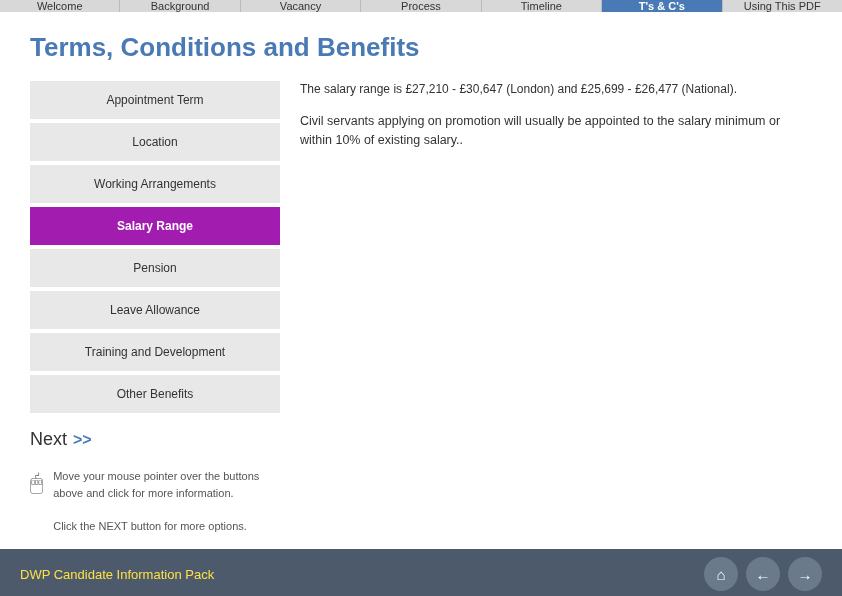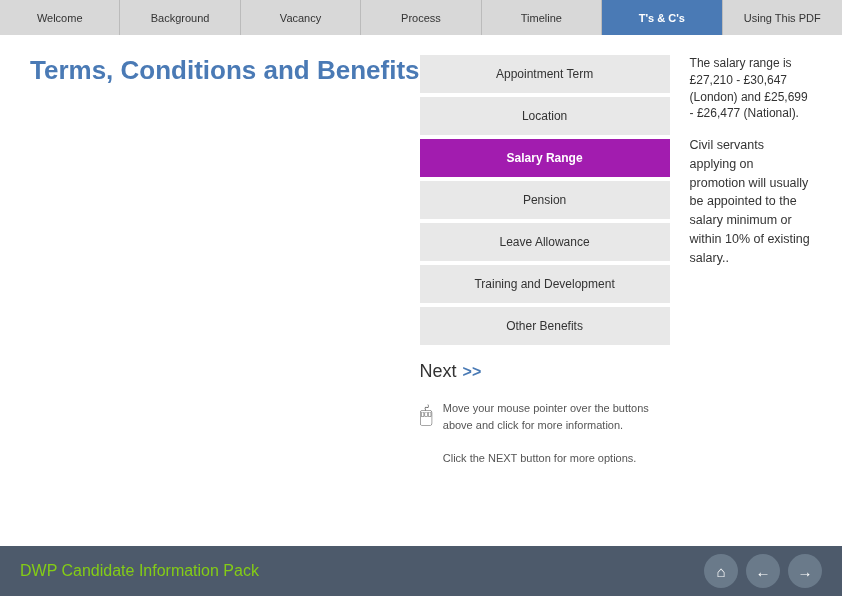--- a/index.html
+++ b/index.html
@@ -39,20 +39,21 @@
       color: #fff;
       font-weight: bold;
     }
 
     
     .main-content {
       flex: 1;
       background: #ffffff;
       padding: 20px 30px 15px 30px;
       display: flex;
+      flex-direction: column;
     }
 
     .page-title {
       font-size: 26px;
       color: #4a7ab5;
       font-weight: bold;
       margin-bottom: 18px;
     }
 
     .content-area {
@@ -141,22 +142,22 @@
     .footer {
       background: #4d5a6b;
       height: 50px;
       display: flex;
       align-items: center;
       justify-content: space-between;
       padding: 0 20px;
       flex-shrink: 0;
     }
     .footer-title {
-      color: #84cc16;
-      font-size: 16px;
+      color: #fde047;
+      font-size: 13px;
     }
     .footer-icons {
       display: flex;
       gap: 8px;
     }
     .footer-icon-btn {
       width: 34px;
       height: 34px;
       border-radius: 50%;
       background: #6a7a8a;
@@ -185,20 +186,21 @@
 
 <div class="main-content">
   <h1 class="page-title">Terms, Conditions and Benefits</h1>
 
   <div class="content-area">
 
     <div class="sidebar">
 
       <button class="sidebar-btn">Appointment Term</button>
         <button class="sidebar-btn">Location</button>
+        <button class="sidebar-btn">Working Arrangements</button>
         <button class="sidebar-btn active">Salary Range</button>
         <button class="sidebar-btn">Pension</button>
         <button class="sidebar-btn">Leave Allowance</button>
         <button class="sidebar-btn">Training and Development</button>
         <button class="sidebar-btn">Other Benefits</button>
         <div class="next-area">
         <span class="next-label">Next</span>
         <span class="next-arrows">&gt;&gt;</span>
       </div>
 

